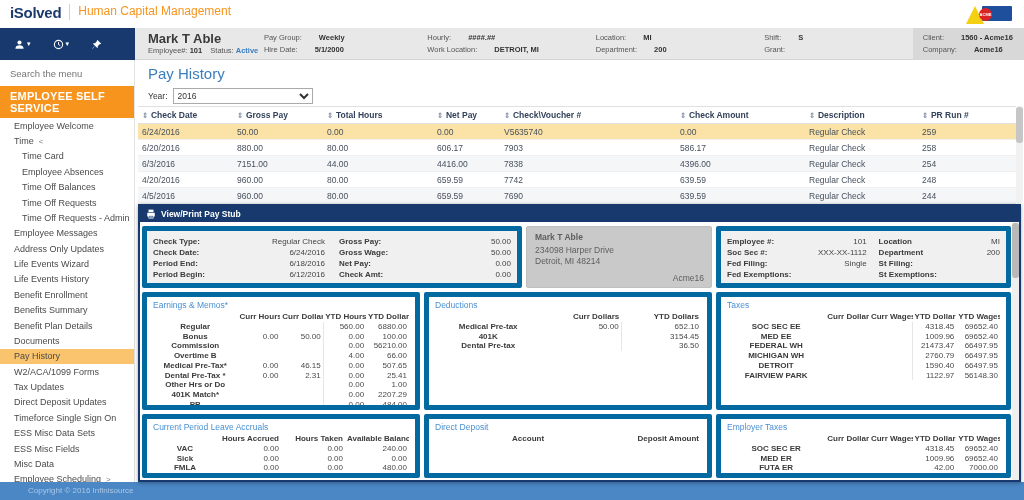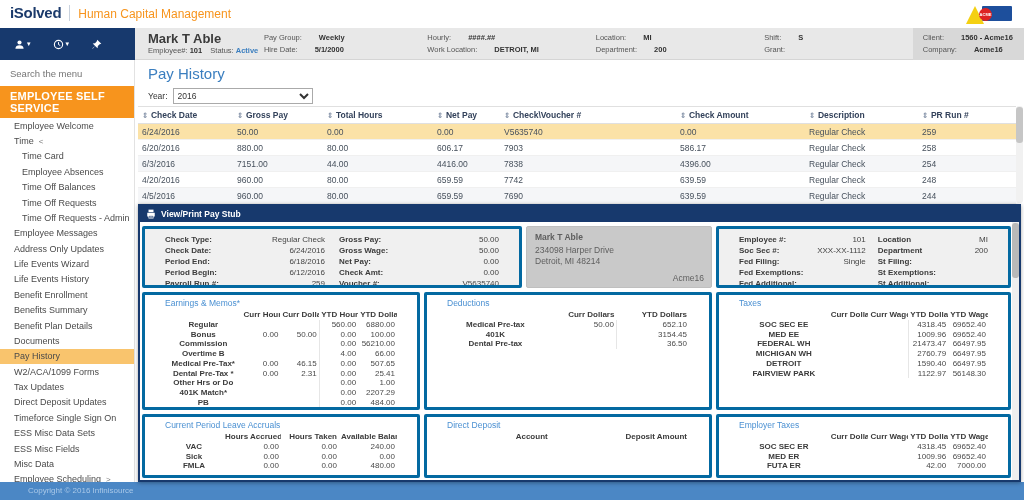--- a/index.html
+++ b/index.html
@@ -1,21 +1,21 @@
 <!DOCTYPE html>
 <html><head>
 <meta charset="utf-8">
 <style>
 *{margin:0;padding:0;box-sizing:border-box}
 html,body{width:1024px;height:500px;overflow:hidden}
 body{font-family:"Liberation Sans",sans-serif;font-size:9px;color:#444;background:#fff;position:relative}
 
 
 .topbar{position:absolute;left:0;top:0;width:1024px;height:28px;background:#fff}
-.brand{position:absolute;left:10px;top:4px;display:flex;align-items:flex-end}
+.brand{position:absolute;left:10px;top:4px;display:flex;align-items:flex-start}
 .brand-name{font-size:15px;font-weight:bold;color:#1b3a6b;letter-spacing:-.3px}
 .brand-sep{width:1px;height:16px;background:#c9d2de;margin:0 8px}
 .brand-tag{font-size:12px;color:#f7941d}
 .acme{position:absolute;right:12px;top:3px;width:46px;height:22px}
 .acme-rect{position:absolute;right:0;top:3px;width:30px;height:15px;background:#1d4f9c;border-radius:1px}
 .acme-tri{position:absolute;left:0;bottom:1px;width:0;height:0;border-left:9px solid transparent;border-right:9px solid transparent;border-bottom:18px solid #f4d012}
 .acme-circle{position:absolute;left:13px;top:5px;width:13px;height:13px;background:#d22;border-radius:50%;display:flex;align-items:center;justify-content:center}
 .acme-circle span{color:#fff;font-size:4px;font-weight:bold}
 
 
@@ -66,21 +66,21 @@
 .ph th:nth-child(1){width:95px}.ph th:nth-child(2){width:90px}.ph th:nth-child(3){width:110px}
 .ph th:nth-child(4){width:67px}.ph th:nth-child(5){width:176px}.ph th:nth-child(6){width:129px}
 .ph th:nth-child(7){width:113px}.ph th:nth-child(8){width:98px}
 .ph-scroll{position:absolute;left:881px;top:46px;width:7px;height:97px;background:#f1f1f1;border-radius:3px}
 .ph-scroll .thumb{position:absolute;left:0;top:1px;width:7px;height:36px;background:#c6c6c6;border-radius:3px}
 
 
 .stub{position:absolute;left:3px;top:144px;width:883px;height:278px;background:#fff;border:2px solid #17396d;box-shadow:0 1px 4px rgba(0,0,0,.35);z-index:5}
 .stub-titlebar{height:16px;background:#17396d;color:#fff;font-weight:bold;font-size:8.5px;display:flex;align-items:center;gap:5px;padding-left:6px;cursor:pointer}
 .stub-body{position:relative;height:258px;overflow:hidden}
-.panel{position:absolute;border:3px solid #0369a1;border-radius:2px;background:#fff;padding:3px 20px;overflow:hidden}
+.panel{position:absolute;border:5px solid #0369a1;border-radius:2px;background:#fff;padding:3px 6px;overflow:hidden}
 .panel-title{color:#4a90d2;font-size:8.5px;margin-bottom:2px}
 .gray{background:#f0f0f0}
 .p-check{left:2px;top:4px;width:380px;height:62px;display:flex;gap:14px;padding-top:5px}
 .kvcol{flex:1}
 .panel .kv-row{display:flex;justify-content:space-between;line-height:11px;font-size:8px}
 .panel .kv-l{font-weight:bold;color:#3b3b3b;white-space:nowrap}
 .panel .kv-v{color:#444;white-space:nowrap}
 .p-addr{left:386px;top:4px;width:186px;height:62px;background:#c9c9c9;border:1px solid #bfbfbf;padding:5px 8px}
 .addr-name{font-size:11px;font-weight:bold;color:#555;margin-bottom:2px}
 .p-addr div{font-size:8.5px;color:#5e5e5e;line-height:11px}

